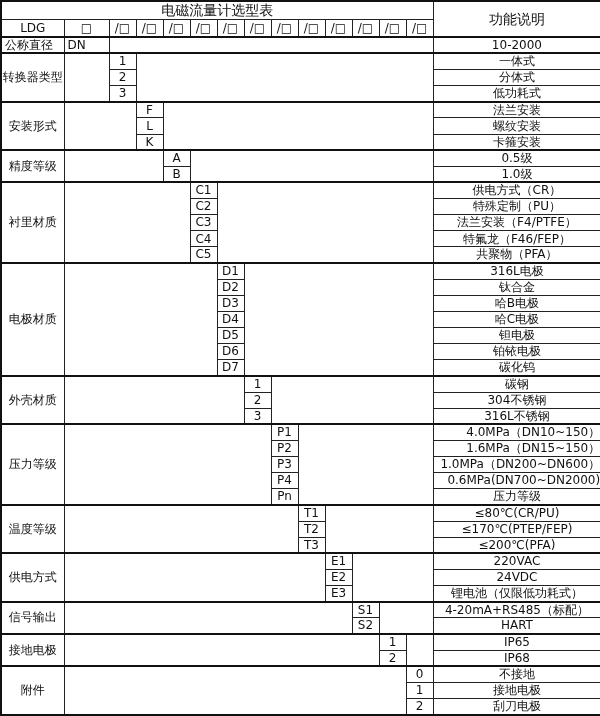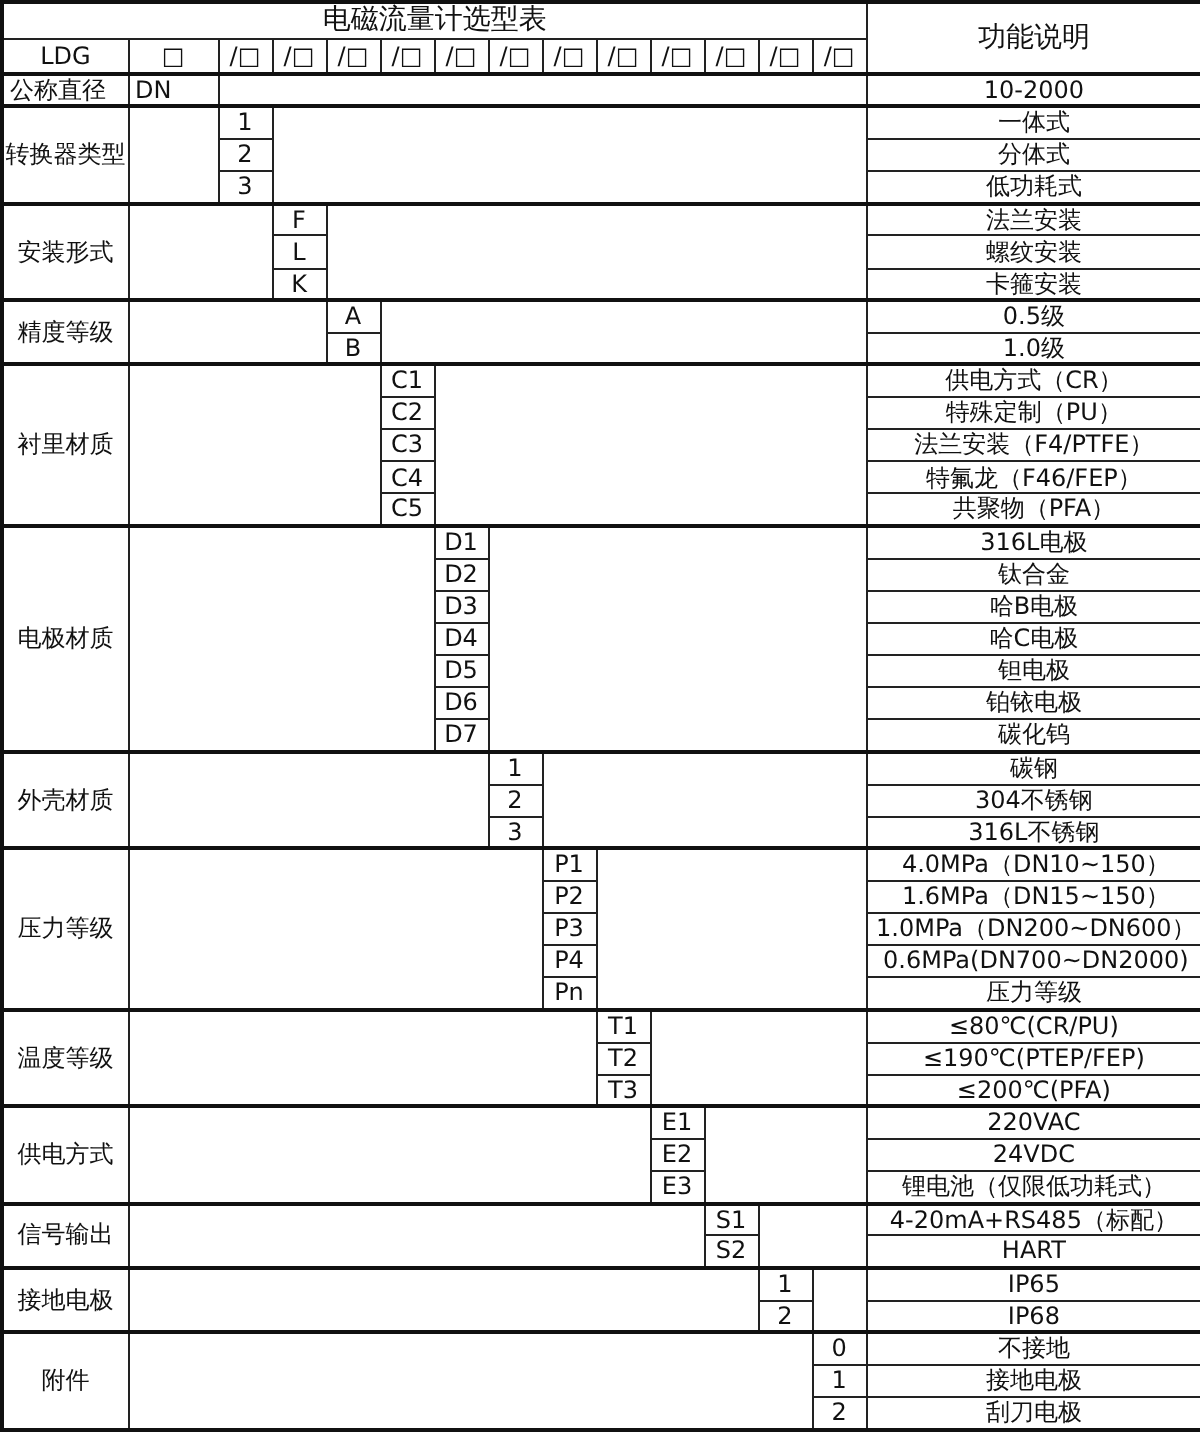--- a/index.html
+++ b/index.html
@@ -17,21 +17,21 @@
     text-align:center;vertical-align:middle;
     font-size:12px;line-height:1.05;
     overflow:hidden;white-space:nowrap;
   }
   tr{height:16px;}
   tr.hdr,tr.ldg{height:18px;}
   tr.hdr td{font-size:14px;}
   .fn{font-size:14px;}
   tr.sec td{border-top:2px solid #111;}
   .tl{text-align:left;padding-left:3px;}
-  .dl{text-align:center;padding-left:2px;}
+  .dl{text-align:right;padding-left:2px;}
   .lbl{letter-spacing:0;}
 </style>
 </head>
 <body>
 
 <div class="sheet">
   <table id="tbl">
       <colgroup>
         <col style="width:63px">
         <col style="width:45px">
@@ -211,21 +211,21 @@
         </tr>
         <tr class="sec">
           <td rowspan="3" class="lbl">温度等级</td>
           <td rowspan="3" colspan="8"></td>
           <td class="code">T1</td>
           <td rowspan="3" colspan="4"></td>
           <td class="desc">≤80℃(CR/PU)</td>
         </tr>
         <tr>
           <td class="code">T2</td>
-          <td class="desc">≤190℃(PTEP/FEP)</td>
+          <td class="desc">≤170℃(PTEP/FEP)</td>
         </tr>
         <tr>
           <td class="code">T3</td>
           <td class="desc">≤200℃(PFA)</td>
         </tr>
         <tr class="sec">
           <td rowspan="3" class="lbl">供电方式</td>
           <td rowspan="3" colspan="9"></td>
           <td class="code">E1</td>
           <td rowspan="3" colspan="3"></td>

